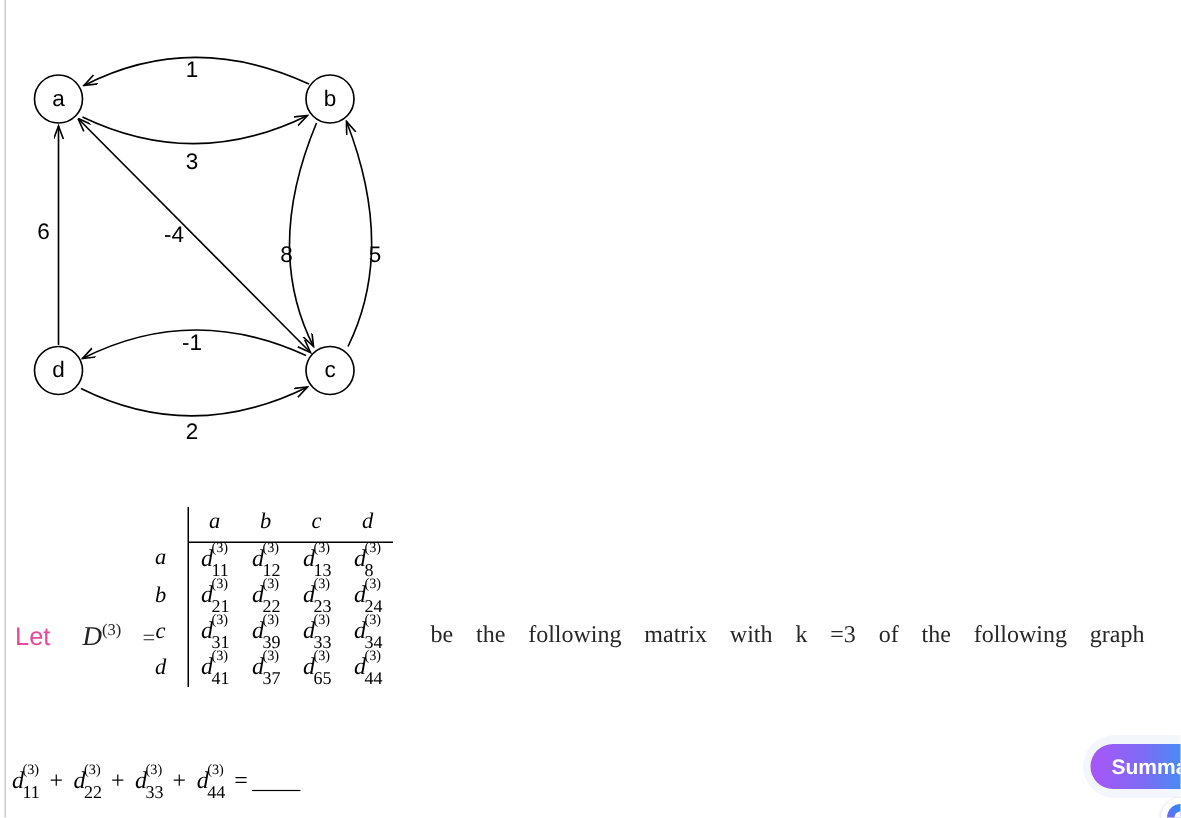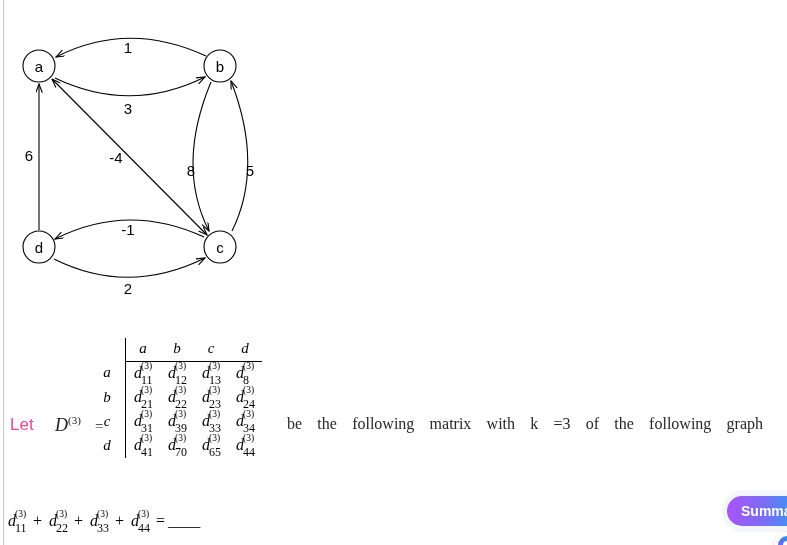--- a/index.html
+++ b/index.html
@@ -355,21 +355,21 @@
       <td class="rowhead">c</td>
       <td><span class="dent"><span class="base">d</span><span class="upper">(3)</span><span class="lower">31</span><span class="pad">00</span></span></td>
       <td><span class="dent"><span class="base">d</span><span class="upper">(3)</span><span class="lower">39</span><span class="pad">00</span></span></td>
       <td><span class="dent"><span class="base">d</span><span class="upper">(3)</span><span class="lower">33</span><span class="pad">00</span></span></td>
       <td><span class="dent"><span class="base">d</span><span class="upper">(3)</span><span class="lower">34</span><span class="pad">00</span></span></td>
     </tr>
 
     <tr>
       <td class="rowhead">d</td>
       <td><span class="dent"><span class="base">d</span><span class="upper">(3)</span><span class="lower">41</span><span class="pad">00</span></span></td>
-      <td><span class="dent"><span class="base">d</span><span class="upper">(3)</span><span class="lower">70</span><span class="pad">00</span></span></td>
+      <td><span class="dent"><span class="base">d</span><span class="upper">(3)</span><span class="lower">37</span><span class="pad">00</span></span></td>
       <td><span class="dent"><span class="base">d</span><span class="upper">(3)</span><span class="lower">65</span><span class="pad">00</span></span></td>
       <td><span class="dent"><span class="base">d</span><span class="upper">(3)</span><span class="lower">44</span><span class="pad">00</span></span></td>
     </tr>
   </tbody>
     </table>
 </div>
 
 <div id="prose-text">
   <span>be</span>
   <span>the</span>

